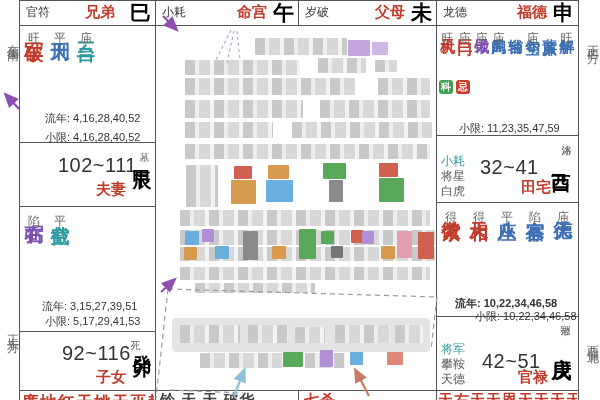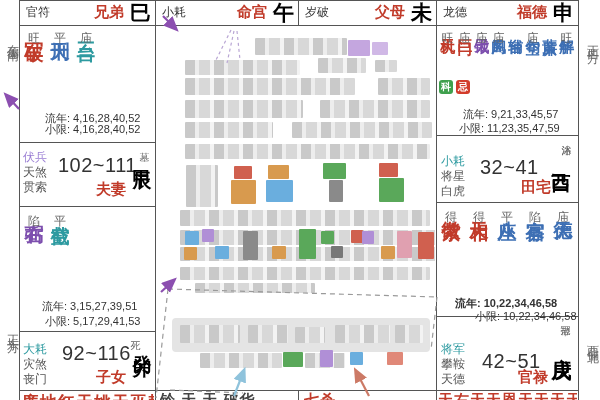--- a/index.html
+++ b/index.html
@@ -65,21 +65,21 @@
   <div class="vl" style="left:578px;top:0;height:400px;"></div>
   <div class="hl" style="left:19px;top:25px;width:559px;"></div>
   <div class="hl" style="left:19px;top:142px;width:136px;"></div>
   <div class="hl" style="left:19px;top:206px;width:136px;"></div>
   <div class="hl" style="left:19px;top:331px;width:136px;"></div>
   <div class="hl" style="left:436px;top:135px;width:142px;"></div>
   <div class="hl" style="left:436px;top:202px;width:142px;"></div>
   <div class="hl" style="left:436px;top:316px;width:142px;"></div>
   <div class="hl" style="left:19px;top:390px;width:559px;"></div>
 
-  <div class="thead" style="left:20px;width:135px;">
+  <div class="thead" style="left:20px;width:135px;gap:9px;">
     <span class="god">官符</span>
       <span class="sp"></span>
     <span class="pname">兄弟</span>
     <span class="branch">巳</span>
   </div>
   <div class="thead" style="left:156px;width:142px;">
     <span class="god">小耗</span>
       <span class="sp"></span>
     <span class="pname">命宫</span>
     <span class="branch">午</span>
@@ -105,54 +105,44 @@
     <div class="starcol">
       <span class="nm blue">天刑</span>
       <span class="gd">平</span>
       </div>
     <div class="starcol">
       <span class="nm teal">三台</span>
       <span class="gd">庙</span>
       </div>
   </div>
   <div class="num" style="left:45px;top:111px;">流年: 4,16,28,40,52</div>
-  <div class="num" style="left:45px;top:122px;">小限: 4,16,28,40,52</div>
+  <div class="num" style="left:45px;top:130px;">小限: 4,16,28,40,52</div>
 
   <div class="abs" style="left:19px;top:142px;width:136px;height:64px;">
     <div class="sheng" style="right:5px;top:2px;">墓</div>
-    <div class="gods" style="left:4px;top:9px;">
-      <span class="p2">伏兵</span>
-      <span>天煞</span>
-      <span>贯索</span>
-    </div>
     <div class="range" style="left:39px;top:12px;">102~111</div>
     <div class="pname2" style="left:77px;top:38px;">夫妻</div>
     <div class="branch2" style="left:112px;top:12px;">甲辰</div>
   </div>
 
   <div class="stars big" style="left:22px;top:210px;gap:2px;">
     <div class="starcol">
       <span class="nm purple">右弼</span>
       <span class="gd">陷</span>
       </div>
     <div class="starcol">
       <span class="nm teal">截空</span>
       <span class="gd">平</span>
       </div>
   </div>
   <div class="num" style="left:42px;top:299px;">流年: 3,15,27,39,51</div>
   <div class="num" style="left:45px;top:314px;">小限: 5,17,29,41,53</div>
 
   <div class="abs" style="left:19px;top:331px;width:136px;height:59px;">
     <div class="sheng" style="right:14px;top:2px;">死</div>
-    <div class="gods" style="left:4px;top:12px;">
-      <span class="teal">大耗</span>
-      <span>灾煞</span>
-      <span>丧门</span>
-    </div>
     <div class="range" style="left:43px;top:11px;">92~116</div>
     <div class="pname2" style="left:77px;top:37px;">子女</div>
     <div class="branch2" style="left:112px;top:9px;">癸卯</div>
   </div>
   <div class="clip red" style="left:22px;top:391px;width:132px;font-size:17px;">廉地红天姚天巫耗</div>
 
   <div class="stars sml" style="left:439px;top:27px;">
     <div class="starcol">
       <span class="nm red">天机</span>
       <span class="gd">旺</span>
@@ -182,21 +172,20 @@
       <span class="gd"></span>
       </div>
     <div class="starcol">
       <span class="nm blue">年解</span>
       <span class="gd">旺</span>
       </div>
   </div>
   <div class="abs" style="left:439px;top:76px;">
     <span class="badge ke">科</span><span class="badge ji">忌</span>
   </div>
-  <div class="num" style="left:463px;top:107px;">流年: 9,21,33,45,57</div>
   <div class="num" style="left:459px;top:121px;">小限: 11,23,35,47,59</div>
 
   <div class="abs" style="left:436px;top:135px;width:142px;height:67px;">
     <div class="sheng" style="right:6px;top:2px;">沐浴</div>
     <div class="gods" style="left:5px;top:20px;">
       <span class="teal">小耗</span>
       <span>将星</span>
       <span>白虎</span>
     </div>
     <div class="range" style="left:44px;top:21px;">32~41</div>

